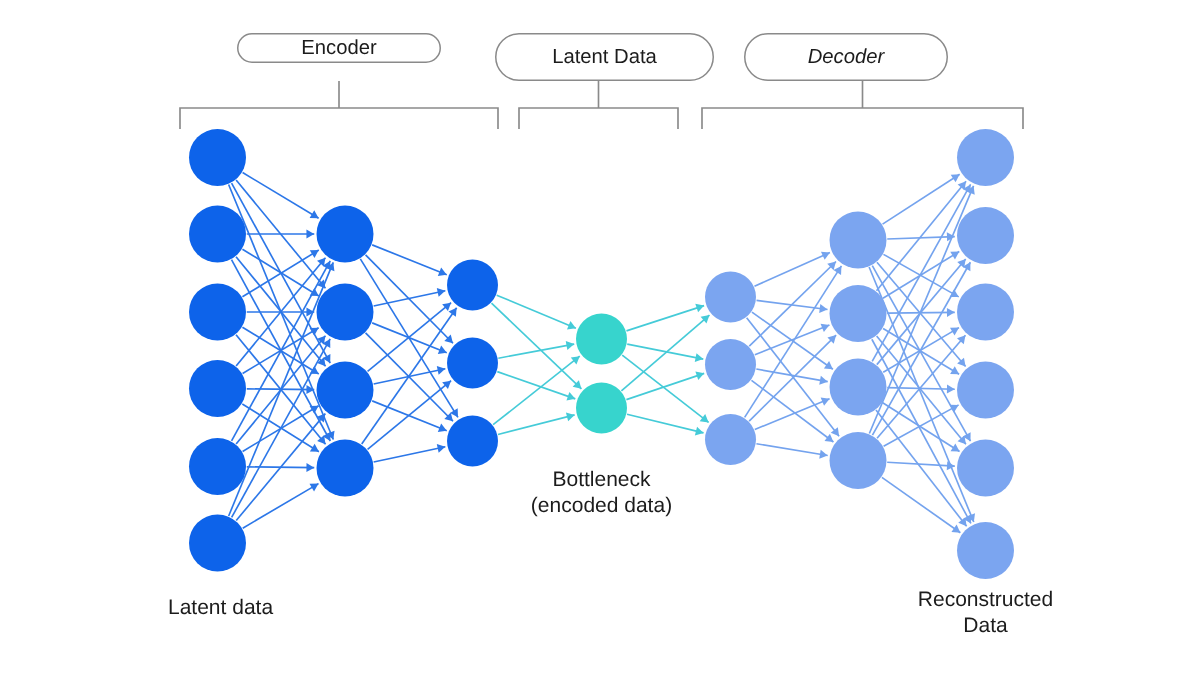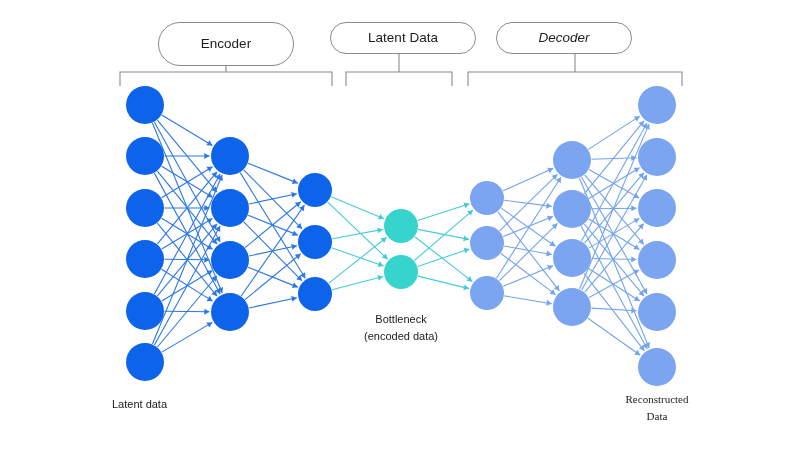--- a/index.html
+++ b/index.html
@@ -37,21 +37,21 @@
     line-height: 1;
     display: flex;
     align-items: center;
     justify-content: center;
     box-sizing: border-box;
     white-space: nowrap;
   }
   .caption {
     position: absolute;
     color: #1c1c1c;
-    font-size: 11px;
+    font-size: 14px;
     line-height: 17px;
     white-space: pre-line;
   }
   .caption.center {
     text-align: center;
   }
   .caption.left {
     text-align: left;
   }
 </style>
@@ -297,31 +297,31 @@
           <circle cx="657" cy="157" r="19" fill="#7BA5F0"></circle>
           <circle cx="657" cy="208" r="19" fill="#7BA5F0"></circle>
           <circle cx="657" cy="260" r="19" fill="#7BA5F0"></circle>
           <circle cx="657" cy="312" r="19" fill="#7BA5F0"></circle>
           <circle cx="657" cy="367" r="19" fill="#7BA5F0"></circle>
         </g>
       </g>
   </svg>
 
   <div id="pills-layer">
-      <div class="section-pill" style="left: 158px; top: 22px; width: 136px; height: 44px;">
+      <div class="section-pill" style="left: 158px; top: 22px; width: 136px; height: 20px;">
         <span>Encoder</span>
       </div>
       <div class="section-pill" style="left: 330px; top: 22px; width: 146px; height: 32px;">
         <span>Latent Data</span>
       </div>
       <div class="section-pill" style="left: 496px; top: 22px; width: 136px; height: 32px; font-style: italic;">
         <span>Decoder</span>
       </div>
     </div>
   <div id="captions-layer">
       <div class="caption left" style="left: 112px; top: 396px; width: 160px;">Latent data</div>
       <div class="caption center" style="left: 336px; top: 311px; width: 130px;">Bottleneck
 (encoded data)</div>
-      <div class="caption center" style="left: 592px; top: 391px; width: 130px; font-family: Liberation Serif, serif;">Reconstructed
+      <div class="caption center" style="left: 592px; top: 391px; width: 130px;">Reconstructed
 Data</div>
     </div>
 
 </div>
 
 </body></html>

